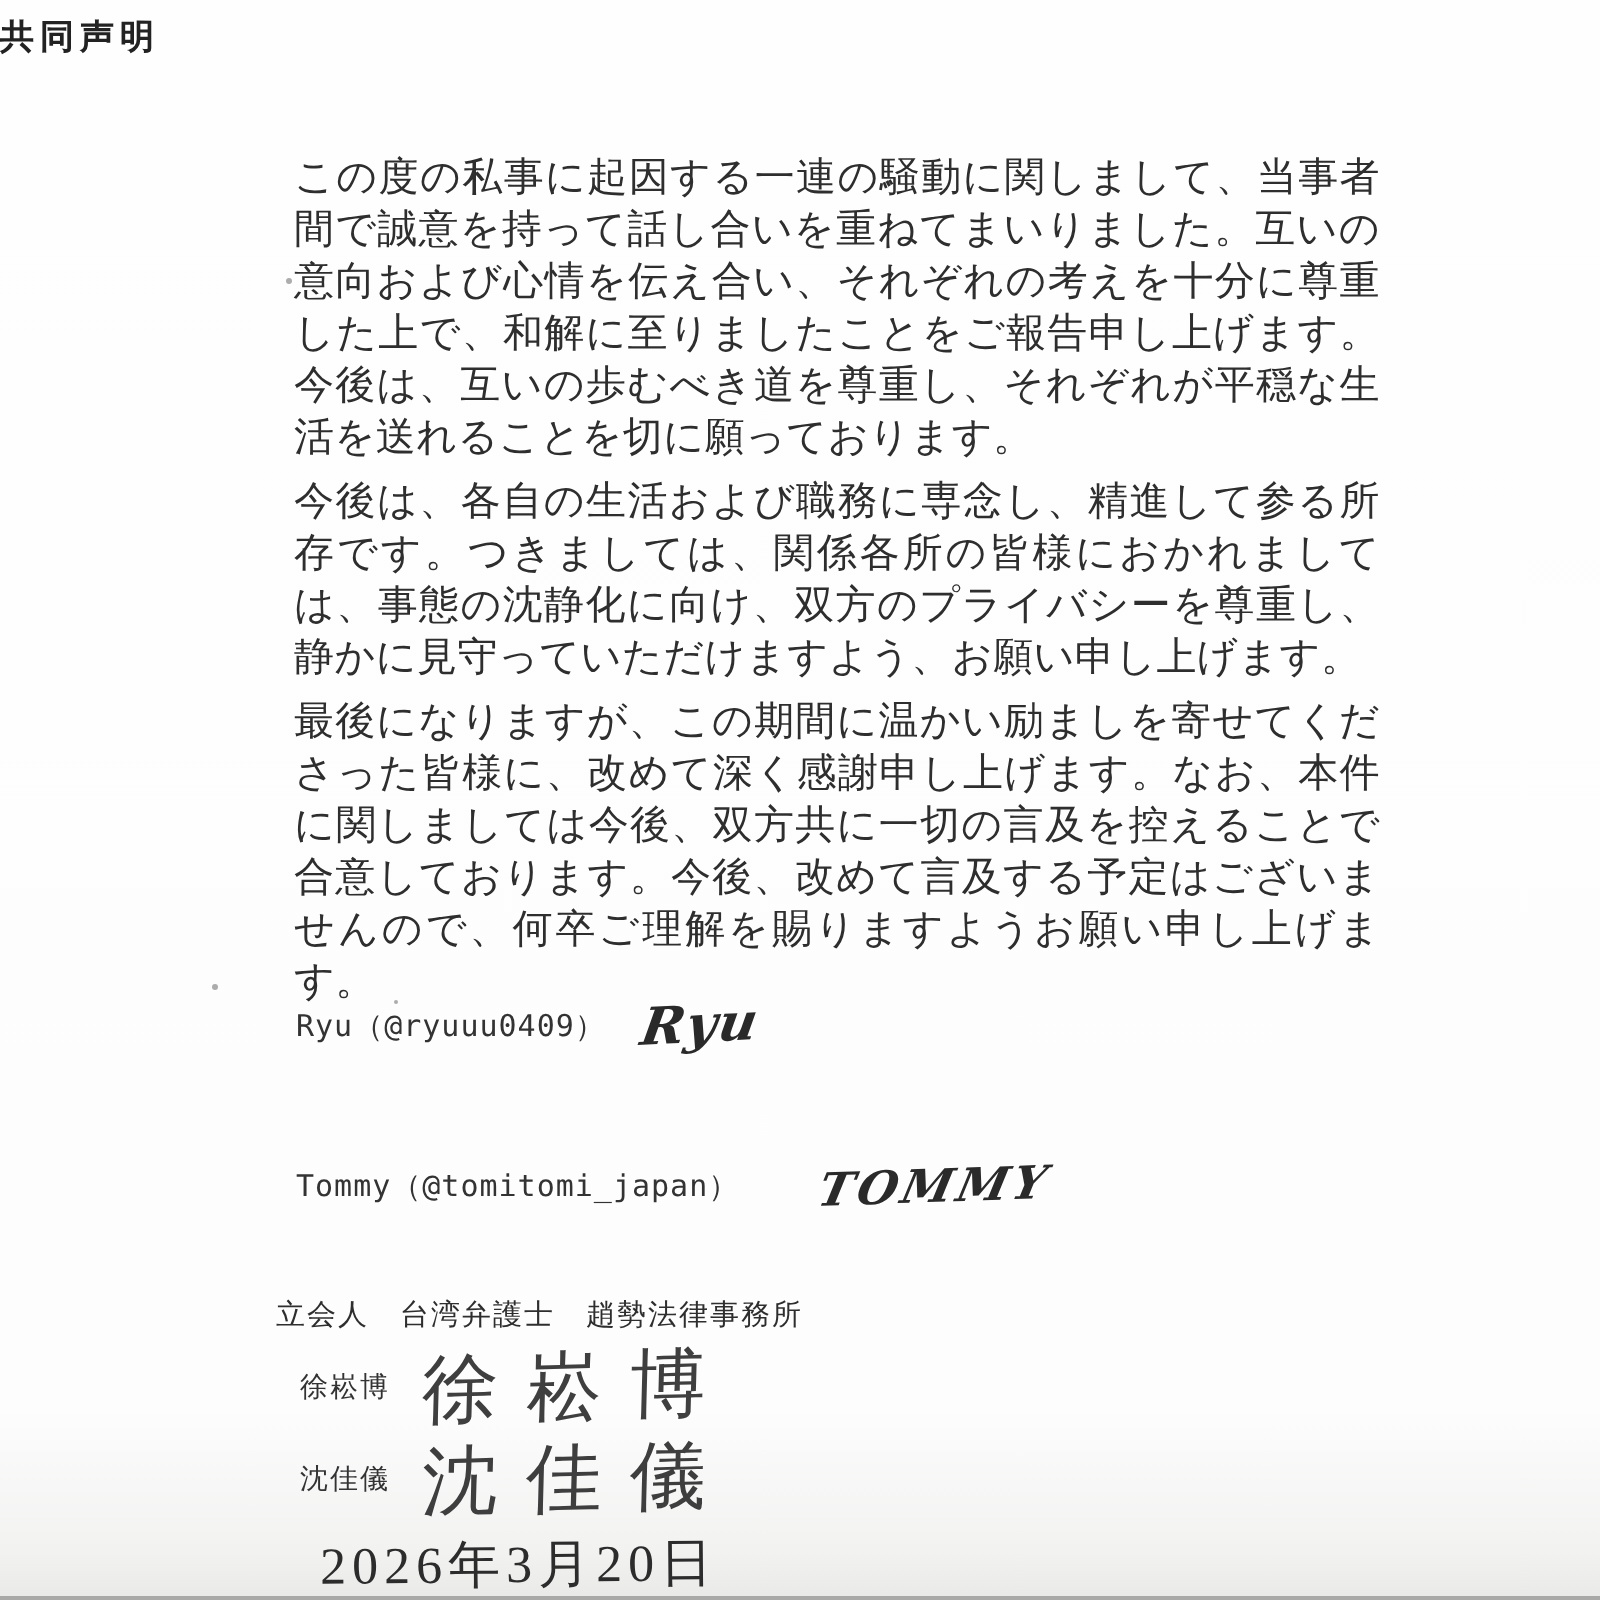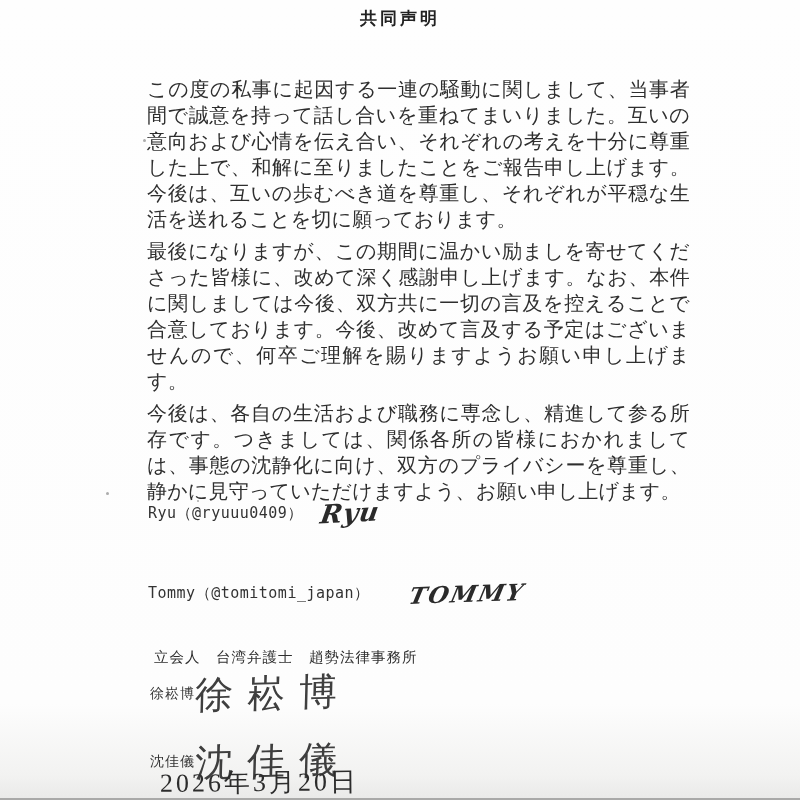--- a/index.html
+++ b/index.html
@@ -14,21 +14,20 @@
   .page {
     position: absolute;
     inset: 0;
     background: linear-gradient(180deg, #fefefe 0%, #fdfdfd 88%, #f2f2f1 97%, #e9e9e8 100%);
   }
   .doc-title {
     position: absolute;
     top: 7px;
     left: 0;
     width: 100%;
-    text-align: center;
     font-size: 17px;
     font-weight: 700;
     letter-spacing: 3px;
     color: #222;
   }
   .body-text {
     position: absolute;
     top: 76px;
     left: 147px;
     width: 543px;
@@ -58,32 +57,33 @@
     font-style: italic;
     font-weight: 600;
     font-size: 26px;
     color: #2a2a2a;
     transform: skewX(-12deg) rotate(-3deg);
     letter-spacing: 1px;
   }
   .sig-latin.tommy { font-size: 23px; letter-spacing: 2px; transform: skewX(-14deg) rotate(-2deg); }
   .witness-heading {
     position: absolute;
-    left: 154px;
+    left: 138px;
     top: 648px;
     font-size: 14.5px;
     color: #2e2e2e;
     letter-spacing: 1px;
     white-space: nowrap;
   }
   .witness-row {
     position: absolute;
     left: 150px;
     display: flex;
     align-items: center;
+    gap: 16px;
     white-space: nowrap;
   }
   .printed-cjk-small {
     font-size: 14px;
     color: #333;
     letter-spacing: 1px;
   }
   .sig-cjk {
     font-size: 38px;
     font-weight: 400;
@@ -121,42 +121,42 @@
 </style>
 </head>
 <body>
 
 <div class="page">
 
   <h1 class="doc-title">共同声明</h1>
 
   <div class="body-text">
     <p>この度の私事に起因する一連の騒動に関しまして、当事者間で誠意を持って話し合いを重ねてまいりました。互いの意向および心情を伝え合い、それぞれの考えを十分に尊重した上で、和解に至りましたことをご報告申し上げます。今後は、互いの歩むべき道を尊重し、それぞれが平穏な生活を送れることを切に願っております。</p>
+    <p>今後は、各自の生活および職務に専念し、精進して参る所存です。つきましては、関係各所の皆様におかれましては、事態の沈静化に向け、双方のプライバシーを尊重し、静かに見守っていただけますよう、お願い申し上げます。</p>
     <p>最後になりますが、この期間に温かい励ましを寄せてくださった皆様に、改めて深く感謝申し上げます。なお、本件に関しましては今後、双方共に一切の言及を控えることで合意しております。今後、改めて言及する予定はございませんので、何卒ご理解を賜りますようお願い申し上げます。</p>
-    <p>今後は、各自の生活および職務に専念し、精進して参る所存です。つきましては、関係各所の皆様におかれましては、事態の沈静化に向け、双方のプライバシーを尊重し、静かに見守っていただけますよう、お願い申し上げます。</p>
   </div>
 
   <div class="sig-row" style="top:498px;">
     <span class="printed-latin">Ryu（@ryuuu0409）</span>
     <span class="sig-latin">Ryu</span>
   </div>
 
   <div class="sig-row" style="top:580px;gap:40px;">
     <span class="printed-latin">Tommy（@tomitomi_japan）</span>
     <span class="sig-latin tommy">TOMMY</span>
   </div>
 
   <div class="witness-heading">立会人　台湾弁護士　趙勢法律事務所</div>
 
   <div class="witness-row" style="top:668px;">
     <span class="printed-cjk-small">徐崧博</span>
     <span class="sig-cjk">徐崧博</span>
   </div>
 
-  <div class="witness-row" style="top:736px;">
+  <div class="witness-row" style="top:714px;">
     <span class="printed-cjk-small">沈佳儀</span>
     <span class="sig-cjk">沈佳儀</span>
   </div>
 
   <div class="date-line">2026年3月20日</div>
 
   <span class="speckle" style="left:143px; top:139px;"></span>
   <span class="speckle" style="left:106px; top:492px;"></span>
   <span class="speckle" style="left:197px; top:500px; width:2px; height:2px;"></span>
 

